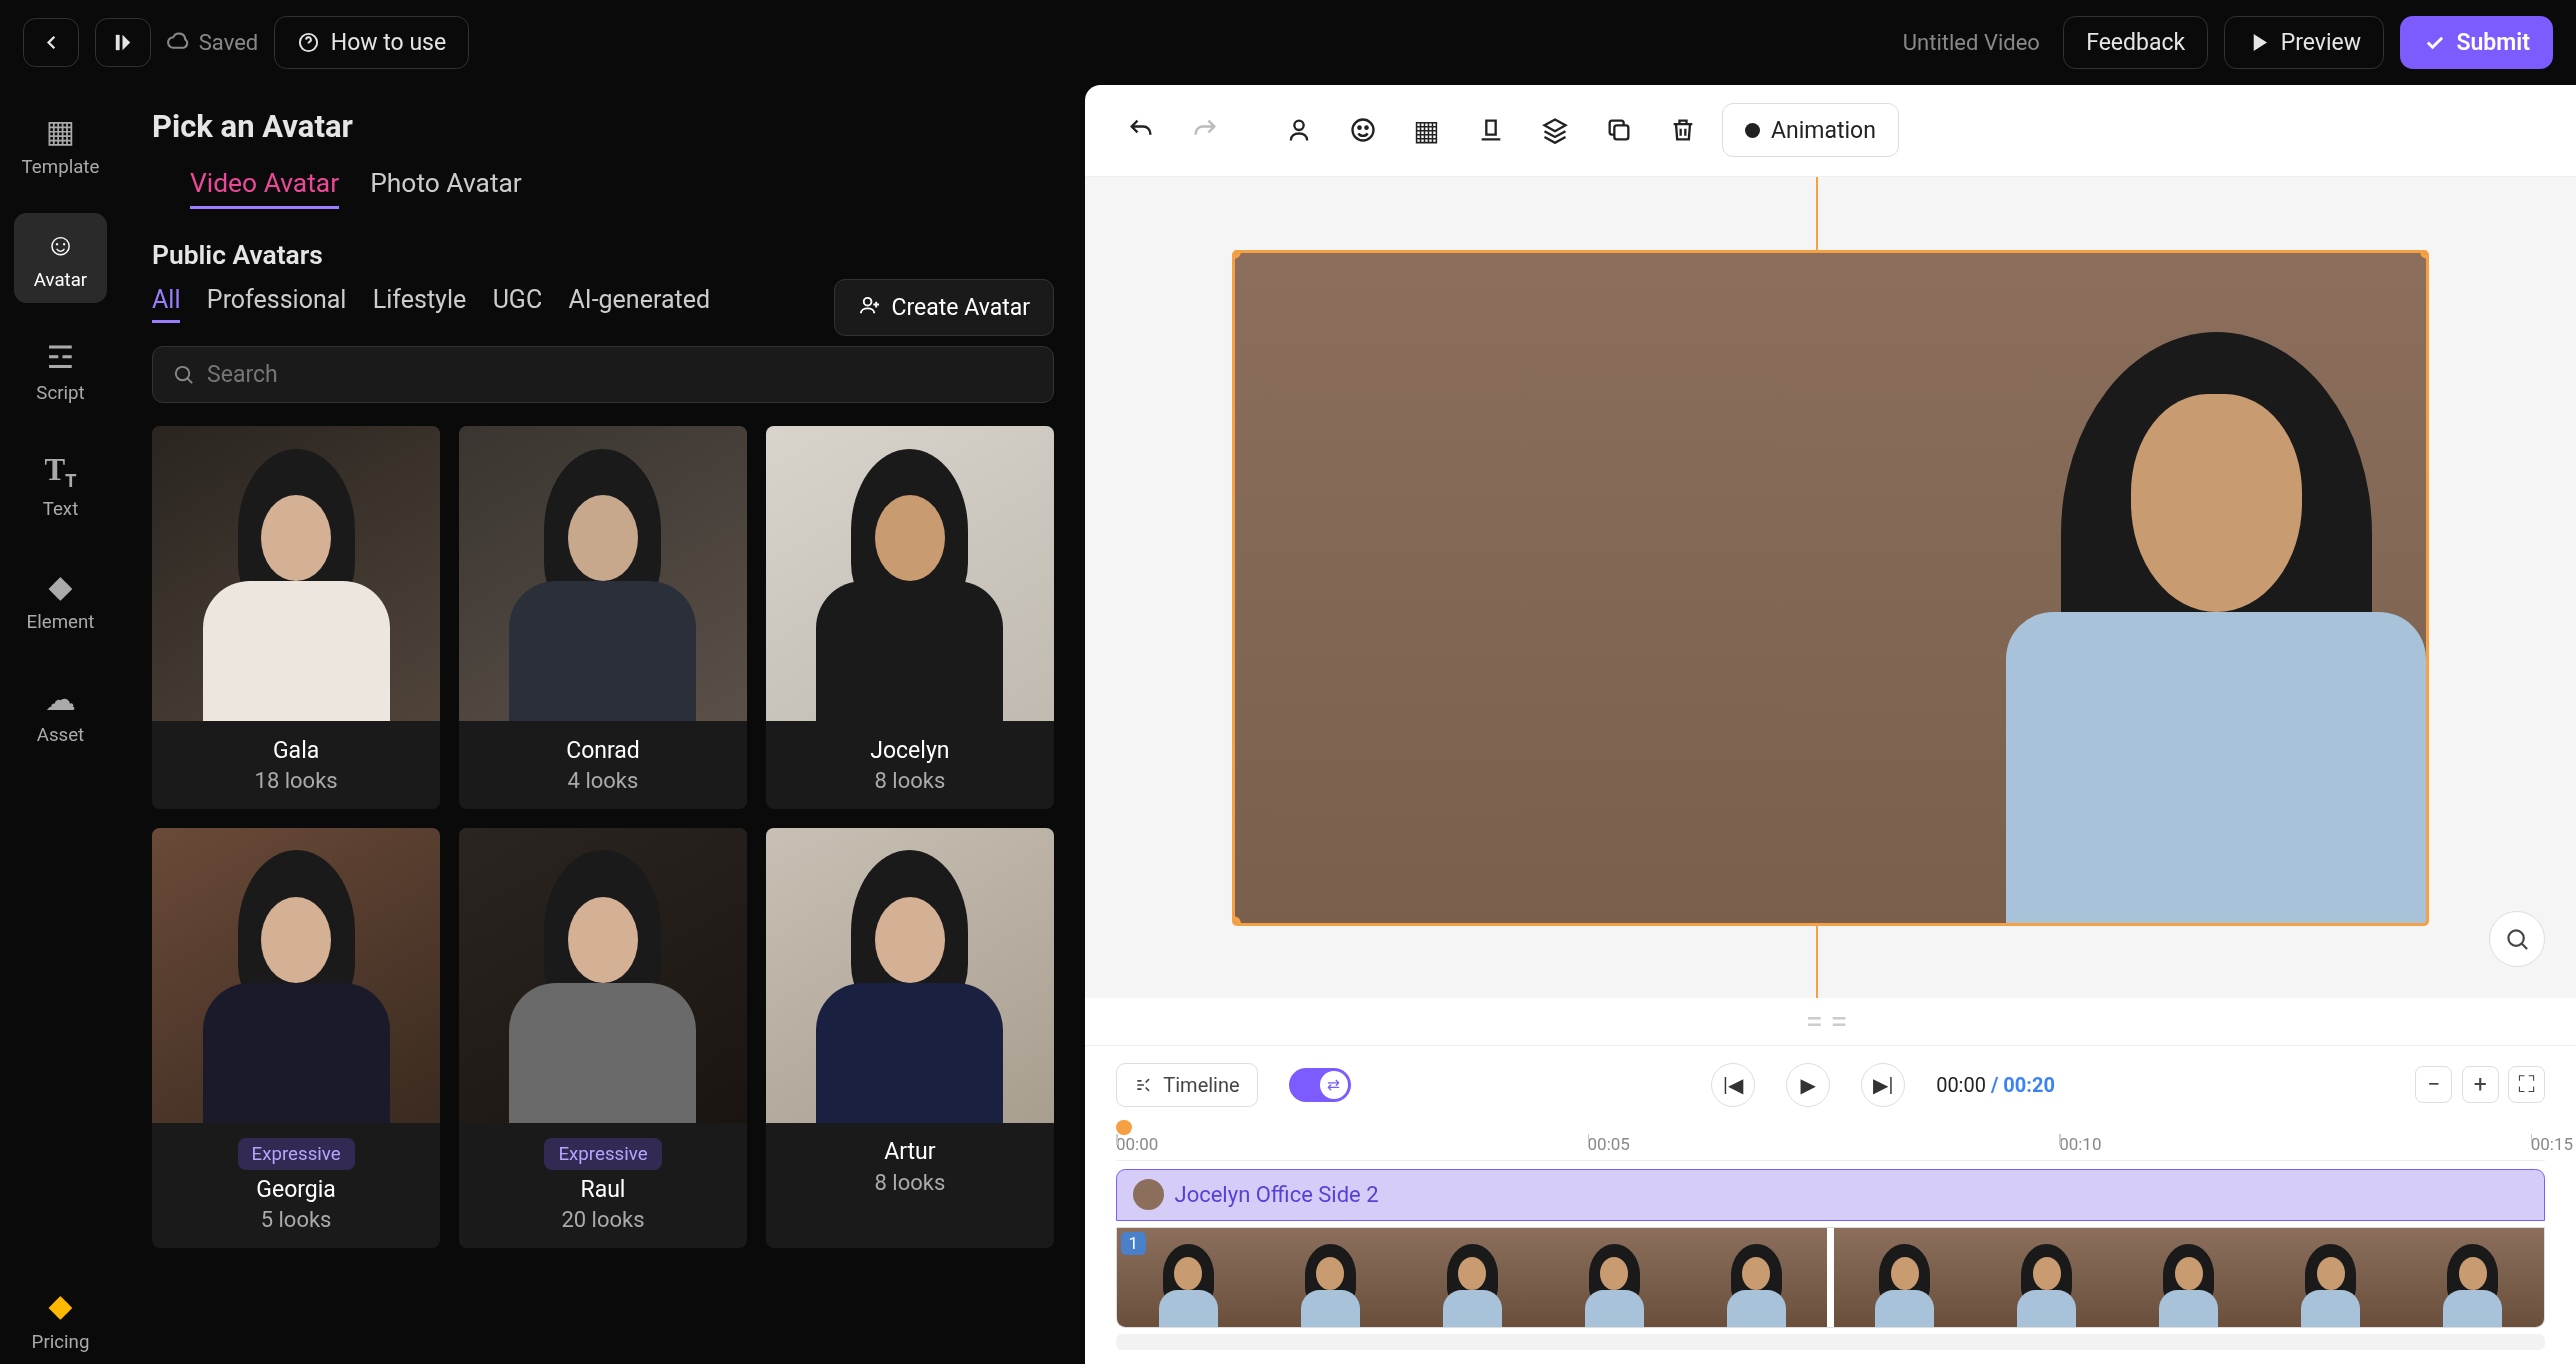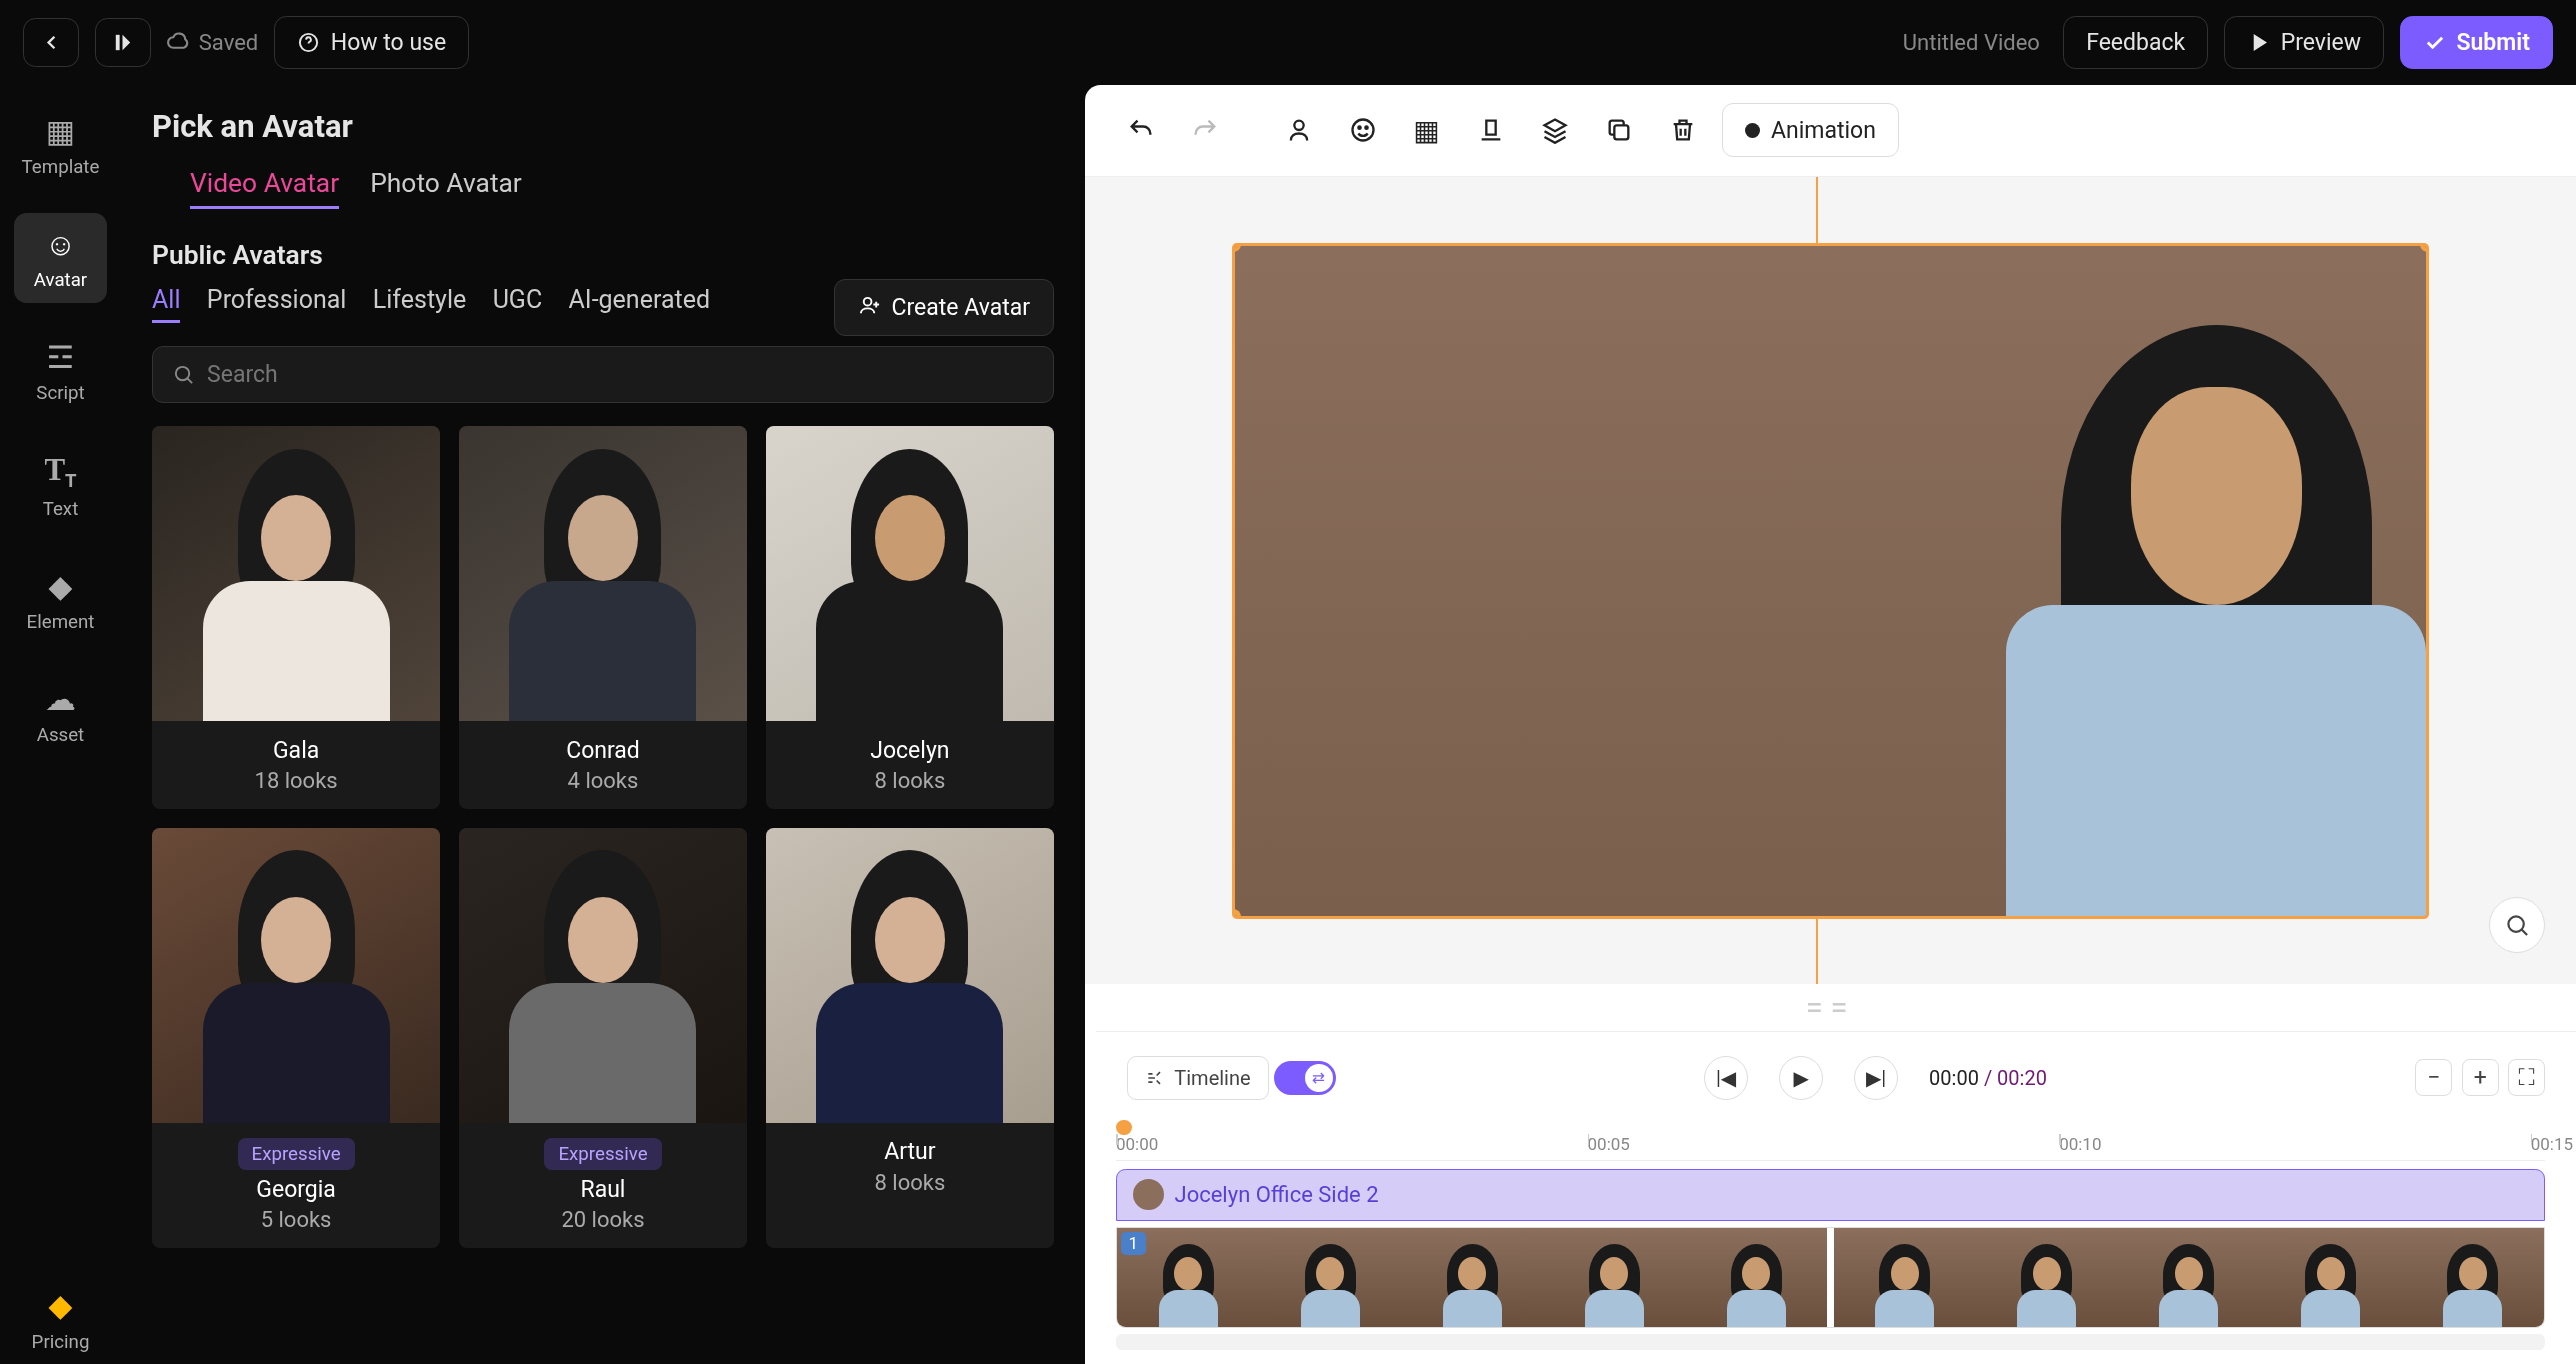--- a/index.html
+++ b/index.html
@@ -71,28 +71,28 @@
 
 
 .main-person-head { width: 171px; height: 218px; background: #c89b70; border-radius: 45% 45% 50% 50%; position: relative; }
 .main-person-hair { position: absolute; width: 311px; height: 404px; background: #1a1a1a; border-radius: 50% 50% 30% 30%; top: -62px; left: -70px; z-index: 0; }
 .main-person-body { width: 420px; height: 311px; background: #a8c3d9; border-radius: 47px 47px 0 0; position: relative; }
 .main-person { display: flex; flex-direction: column; align-items: center; z-index: 1; position: relative; }
 
 .drag-handle { color: #ccc; font-size: 31px; letter-spacing: 7.8px; text-align: center; padding: 4.7px; cursor: row-resize; }
 
 
-.timeline-controls { display: flex; align-items: center; gap: 5px; padding: 24px 31px; border-top: 0.8px solid #eee; margin-left: 11px; }
+.timeline-controls { display: flex; align-items: center; gap: 31px; padding: 17px 31px; border-top: 0.8px solid #eee; }
 .tl-btn { display: flex; align-items: center; gap: 9.3px; padding: 9.3px 17px; border: 0.8px solid #ddd; border-radius: 9.3px; font-size: 20px; color: #444; cursor: pointer; }
 .toggle { width: 62px; height: 34px; background: #7c5cff; border-radius: 31px; position: relative; cursor: pointer; }
 .toggle-knob { position: absolute; right: 3.1px; top: 3.1px; width: 28px; height: 28px; background: #fff; border-radius: 50%; display: flex; align-items: center; justify-content: center; font-size: 15.5px; color: #7c5cff; }
 .play-group { display: flex; align-items: center; gap: 31px; margin: 0 auto; }
 .play-ctrl { width: 44px; height: 44px; border: 0.8px solid #ddd; border-radius: 50%; display: flex; align-items: center; justify-content: center; font-size: 20px; color: #333; cursor: pointer; }
 .time-txt { font-size: 20px; color: #222; }
-.time-txt .dur { color: #701a75; }
+.time-txt .dur { color: #3b82f6; font-weight: bold; }
 .zoom-group { display: flex; align-items: center; gap: 9.3px; }
 .zoom-btn { width: 37px; height: 37px; border: 0.8px solid #ddd; border-radius: 7.8px; display: flex; align-items: center; justify-content: center; font-size: 23px; color: #444; cursor: pointer; }
 
 .ruler { position: relative; height: 37px; border-bottom: 0.8px solid #eee; margin: 0 31px; }
 .ruler-cursor { position: absolute; left: 0; top: -4.7px; width: 15.5px; height: 15.5px; background: #f5a043; border-radius: 50%; }
 .tick { position: absolute; font-size: 17px; color: #888; top: 9.3px; }
 .tick-line { position: absolute; width: 1.6px; height: 11px; background: #ccc; top: 0; }
 
 .tracks { padding: 7.8px 31px 15.5px 31px; display: flex; flex-direction: column; gap: 6.2px; }
 .track-label { background: #d5ccf7; border: 0.8px solid #7c5cff; border-radius: 9.3px 9.3px 0 0; padding: 9.3px 15.5px; display: flex; align-items: center; gap: 11px; color: #5a3fd6; font-size: 22px; }

